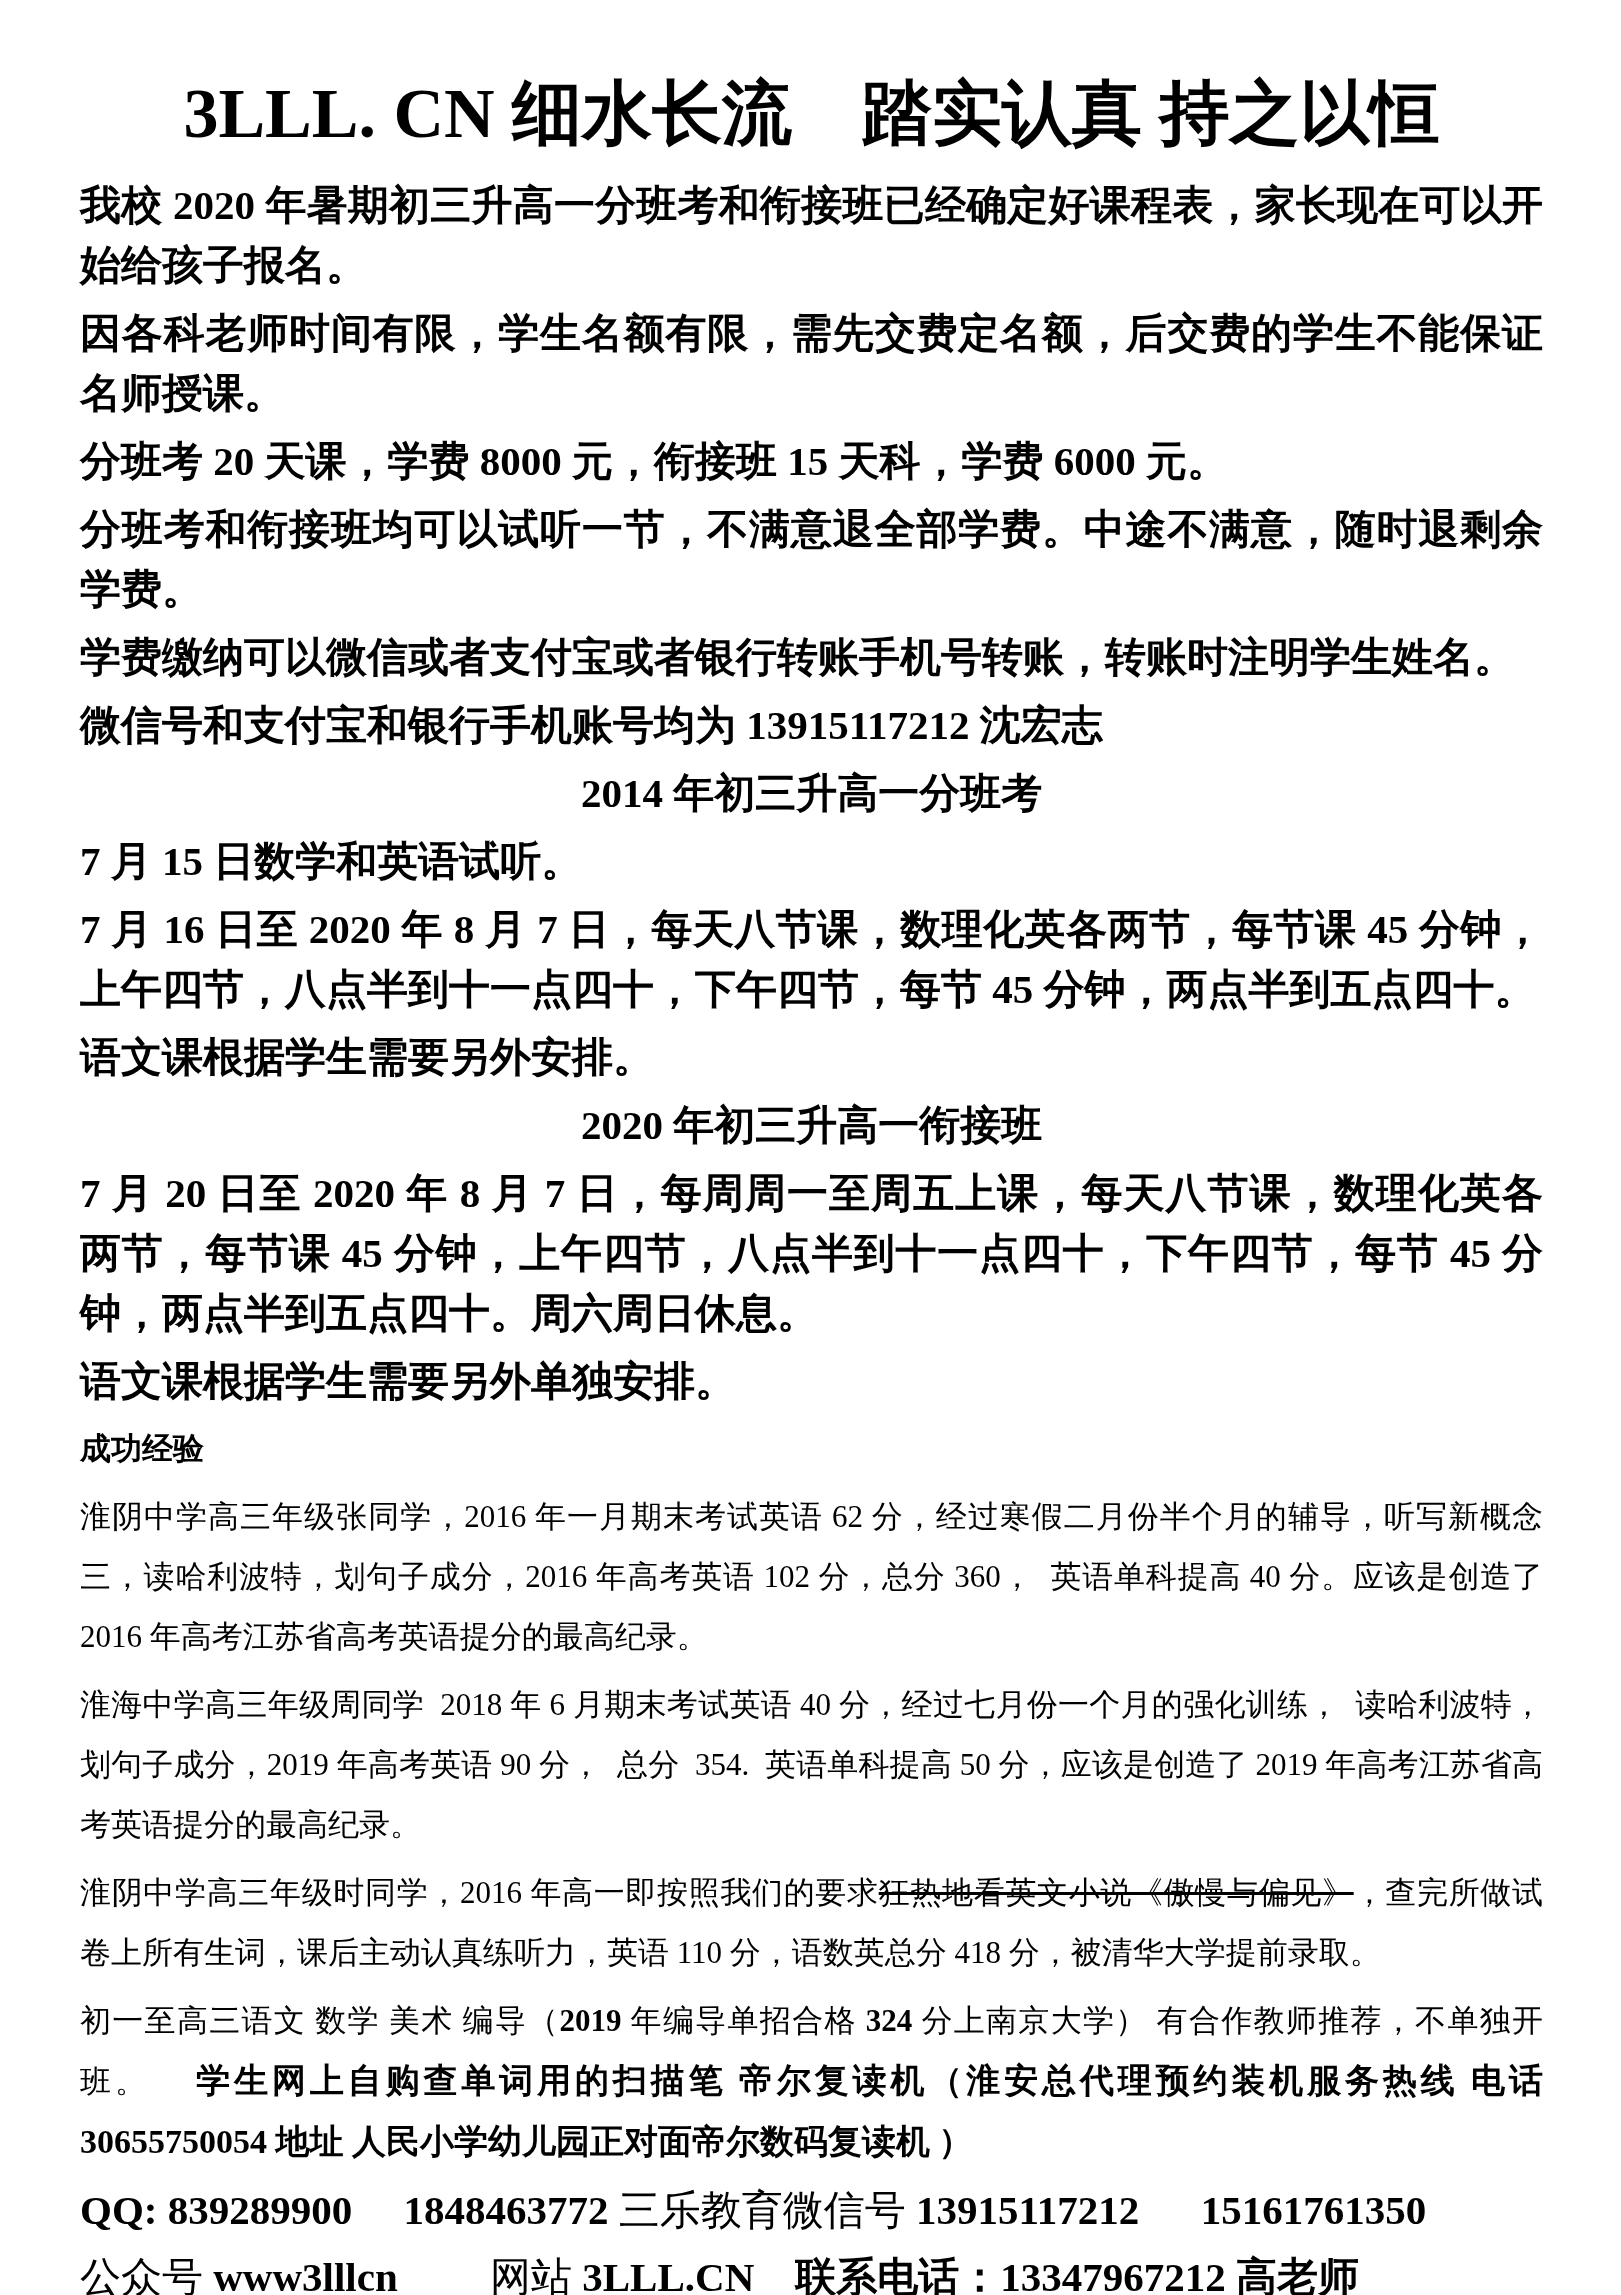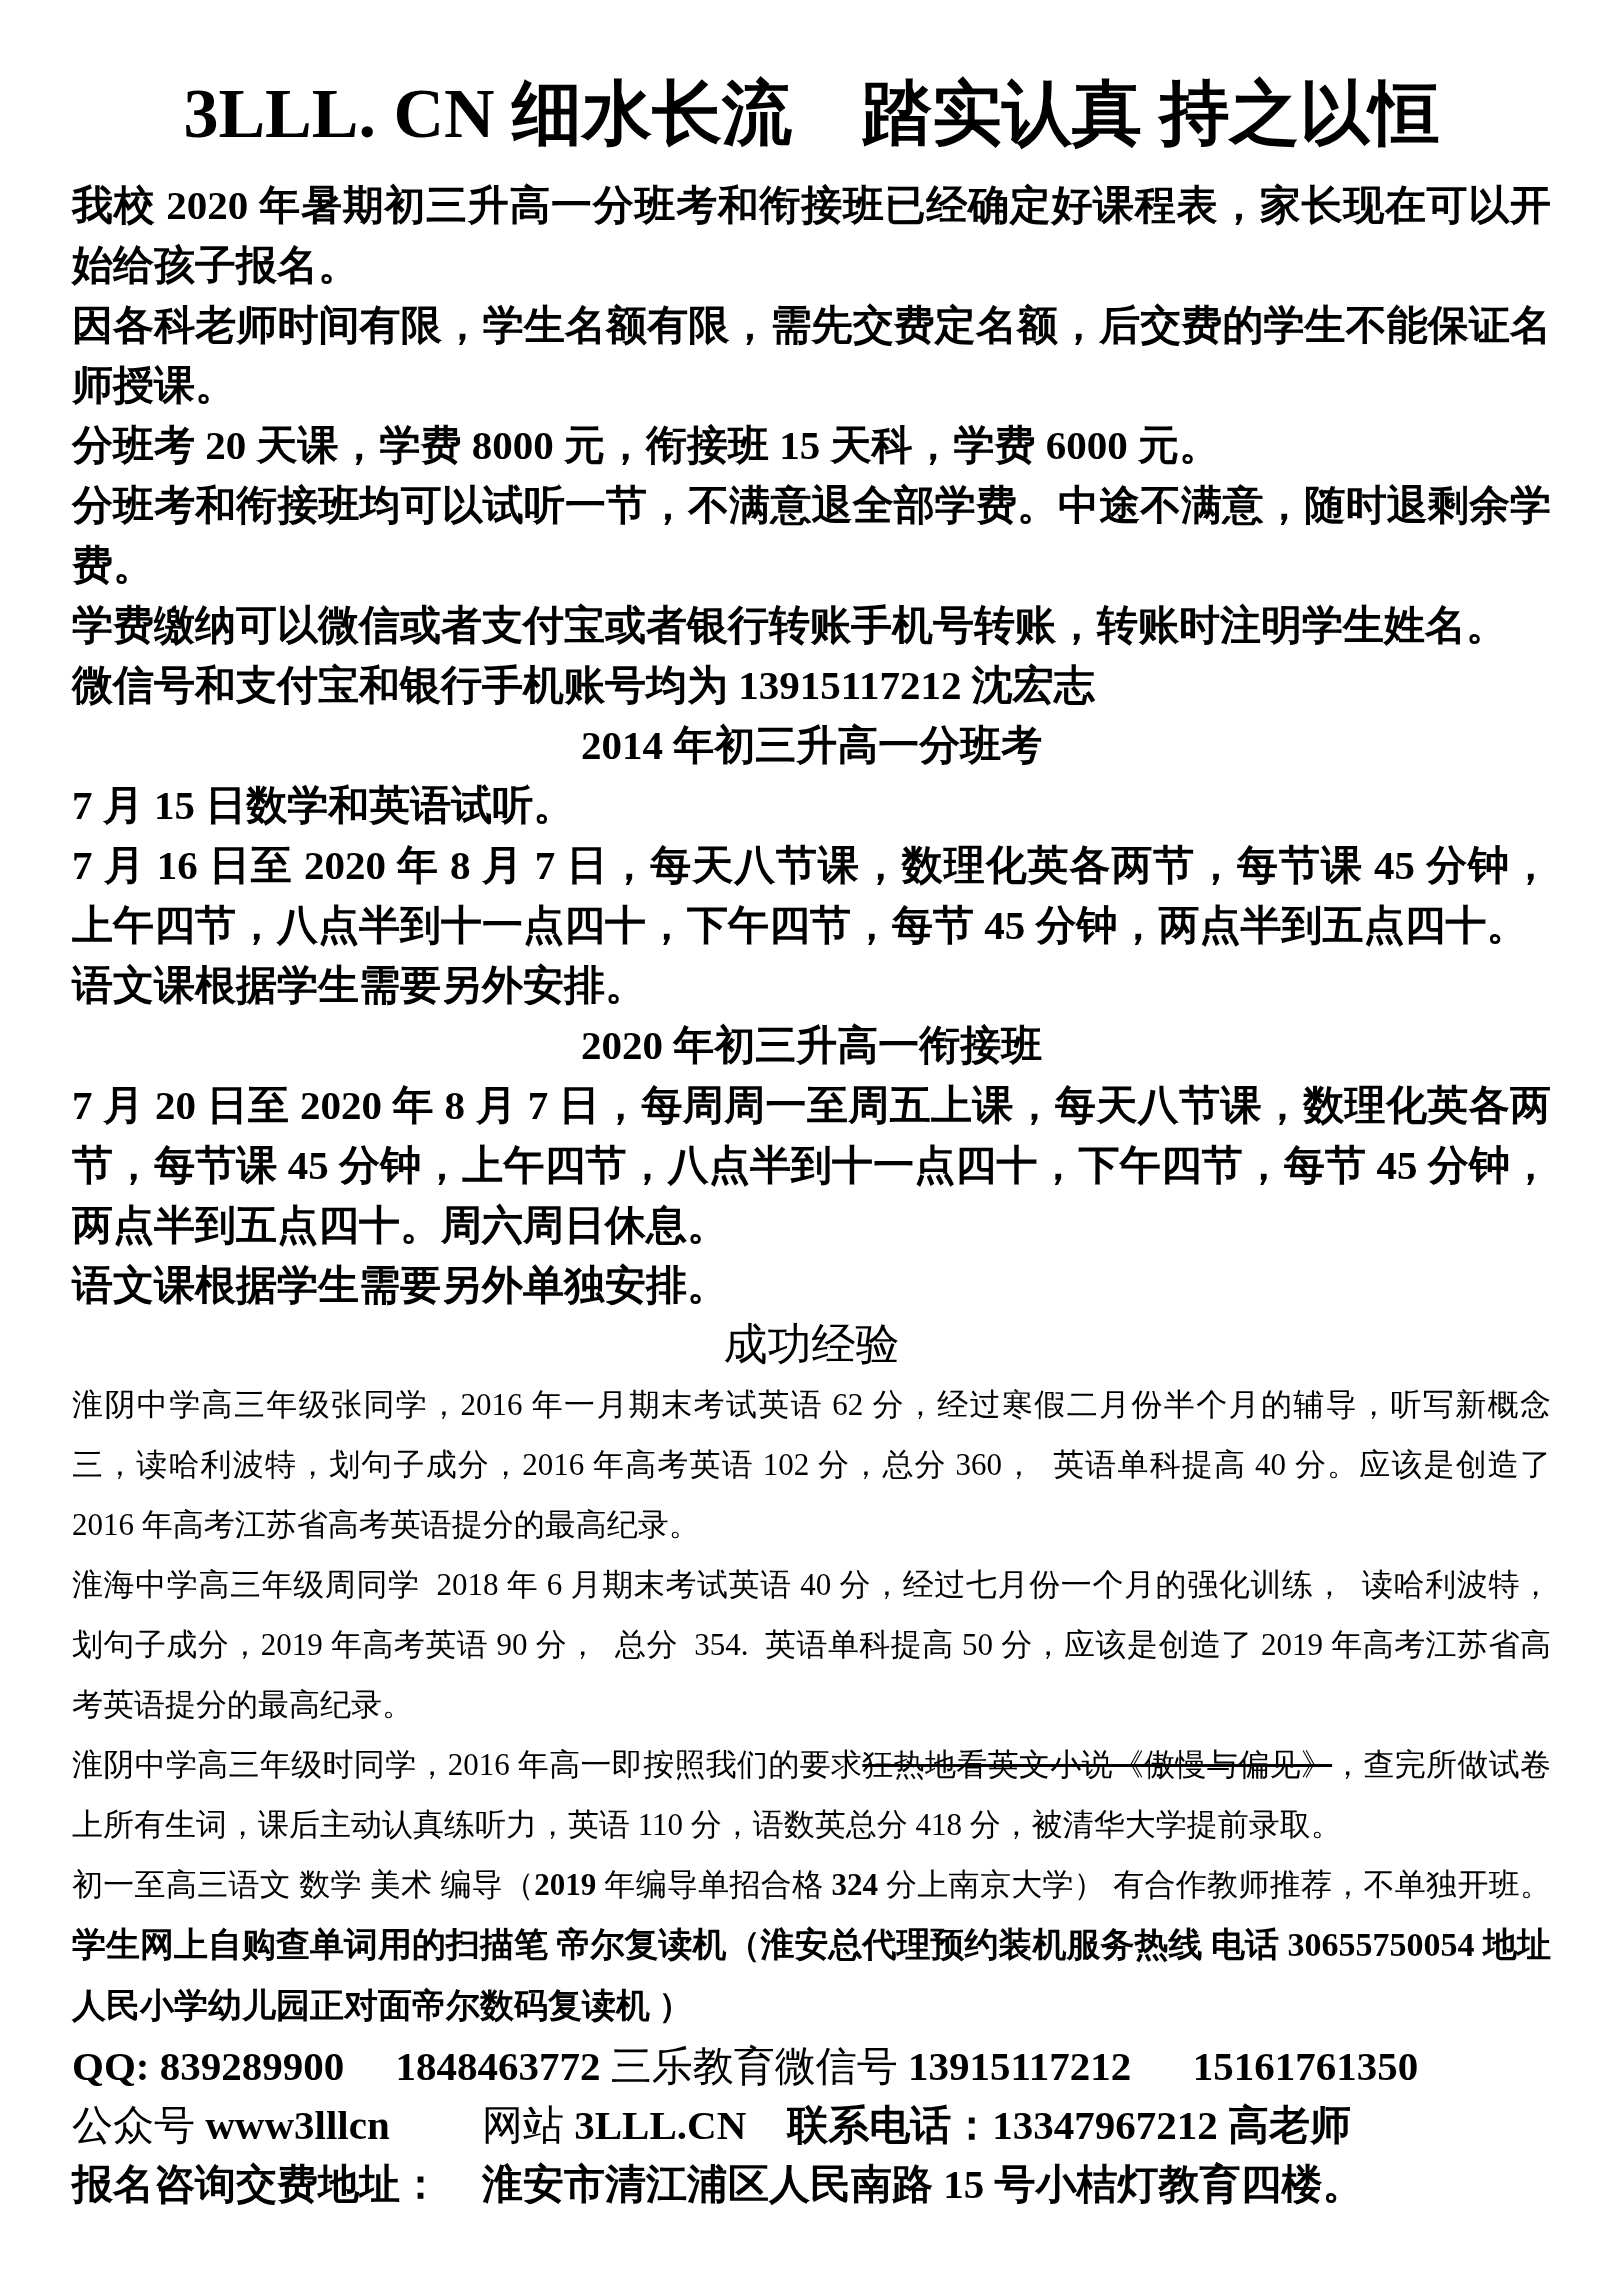--- a/index.html
+++ b/index.html
@@ -23,21 +23,21 @@
   }
   h1.doc-title {
     margin: 0 0 11.6px 0;
     font-size: 70px;
     line-height: 1.42;
     font-weight: bold;
     text-align: center;
     white-space: pre-wrap;
   }
   .doc p {
-    margin: 0;
+    margin: 8px;
     white-space: pre-wrap;
   }
   .p-body {
     font-size: 41px;
     font-weight: bold;
     line-height: 60px;
     text-align: justify;
   }
   .p-heading {
     font-size: 41px;
@@ -45,24 +45,23 @@
     line-height: 60px;
     text-align: center;
   }
   .p-small {
     font-size: 31px;
     font-weight: normal;
     line-height: 60px;
     text-align: justify;
   }
   .p-small-heading {
-    font-size: 44px;
-    font-weight: normal;
+    font-size: 31px;
+    font-weight: bold;
     line-height: 60px;
-    text-align: center;
   }
   .p-contact {
     font-size: 41px;
     font-weight: bold;
     line-height: 59px;
     text-align: left;
   }
   .run-bold { font-weight: bold; }
   .run-regular { font-weight: normal; }
   .run-strike { text-decoration: line-through; text-decoration-thickness: 2.9px; }

